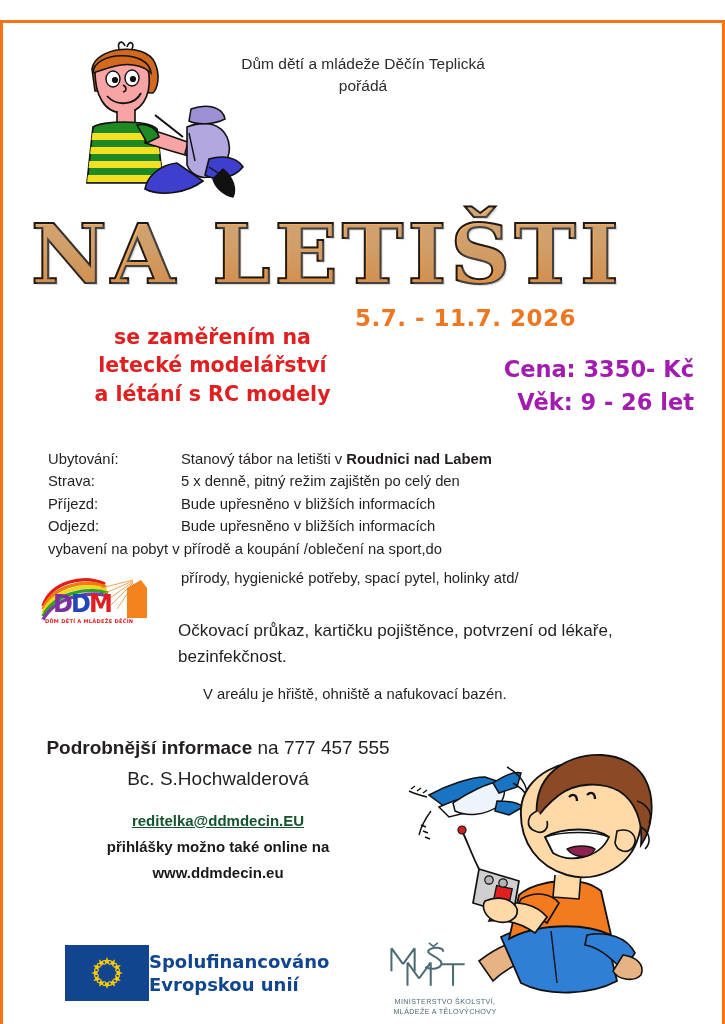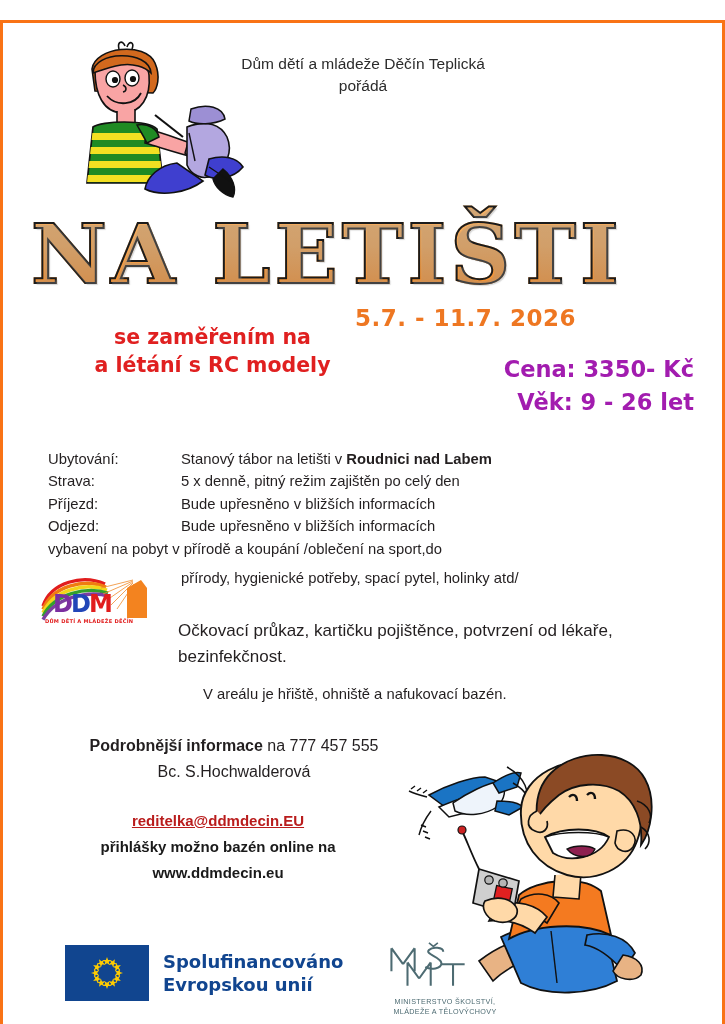--- a/index.html
+++ b/index.html
@@ -138,42 +138,42 @@
   .area-note {
     position: absolute;
     left: 200px;
     top: 663px;
     font-size: 14.8px;
   }
 
   
   .contact {
     position: absolute;
-    left: 56px;
+    left: 40px;
     top: 710px;
     width: 350px;
     text-align: center;
-    font-size: 16px;
+    font-size: 19px;
     line-height: 1.62;
   }
   .contact .bold { font-weight: 700; }
   .contact .name { display: block; }
 
   .links {
     position: absolute;
     left: 40px;
     top: 785px;
     width: 350px;
     text-align: center;
     font-size: 15px;
     line-height: 1.72;
     font-weight: 700;
   }
   .links .mail {
-    color: #b91c1c;
+    color: #14532d;
     text-decoration: underline;
     display: block;
   }
   .links .plain { color: #1a1a1a; display: block; }
 
   
   .ddm-logo {
     position: absolute;
     left: 36px;
     top: 549px;
@@ -181,21 +181,20 @@
     height: 54px;
   }
 
   
   .eu-logo {
     position: absolute;
     left: 62px;
     top: 922px;
     display: flex;
     align-items: center;
-    gap: 14px;
   }
   .eu-flag { width: 84px; height: 56px; display: block; }
   .eu-text {
     font-family: "DejaVu Sans", sans-serif;
     font-weight: 700;
     font-size: 18px;
     line-height: 1.28;
     color: #11458f;
   }
 
@@ -291,20 +290,21 @@
 
   <div class="organiser">
     <div>Dům dětí a mládeže Děčín Teplická</div>
     <div>pořádá</div>
   </div>
 
   <div class="title-line title-2">NA LETIŠTI</div>
 
   <div class="focus">
     <div>se zaměřením na</div>
+    <div>letecké modelářství</div>
     <div>a létání s RC modely</div>
   </div>
 
   <div class="date-line">5.7. - 11.7. 2026</div>
   <div class="price-block">
     <div>Cena: 3350- Kč</div>
     <div>Věk: 9 - 26 let</div>
   </div>
 
   <div class="details">
@@ -360,21 +360,21 @@
     <text x="6" y="51" font-family="DejaVu Sans, sans-serif" font-size="5.1" font-weight="700" fill="#e11d1d" letter-spacing="0.25">DŮM DĚTÍ A MLÁDEŽE DĚČÍN</text>
   </svg>
 
   <div class="contact">
     <div><span class="bold">Podrobnější informace</span><span> na 777 457 555</span></div>
     <span class="name">Bc. S.Hochwalderová</span>
   </div>
 
   <div class="links">
     <a class="mail" href="#">reditelka@ddmdecin.EU</a>
-    <span class="plain">přihlášky možno bazén online na</span>
+    <span class="plain">přihlášky možno také online na</span>
     <span class="plain">www.ddmdecin.eu</span>
   </div>
 
   <svg class="ill-boy-rc" viewBox="0 0 318 252">
 
     <g>
       <path d="M28 46 C46 36 70 28 84 28 L96 32 L82 46 L44 58 Z" fill="#1a74c4" stroke="#111" stroke-width="1.5"></path>
       <path d="M38 58 C52 52 74 44 90 42 L100 48 L80 60 L48 68 Z" fill="#ffffff" stroke="#111" stroke-width="1.5"></path>
       <path d="M52 54 C66 44 86 34 100 32 C106 40 104 50 96 58 C84 66 66 68 54 62 Z" fill="#eef4fb" stroke="#111" stroke-width="1.5"></path>
       <path d="M92 34 C104 26 114 22 120 24 L116 38 L98 44 Z" fill="#1a74c4" stroke="#111" stroke-width="1.5"></path>

